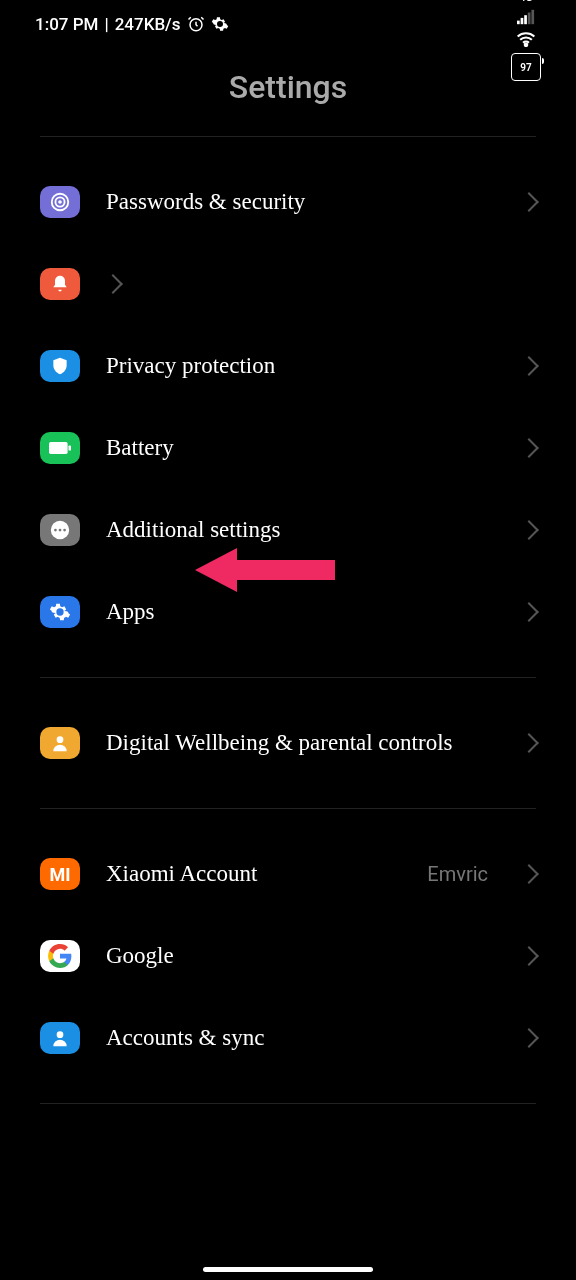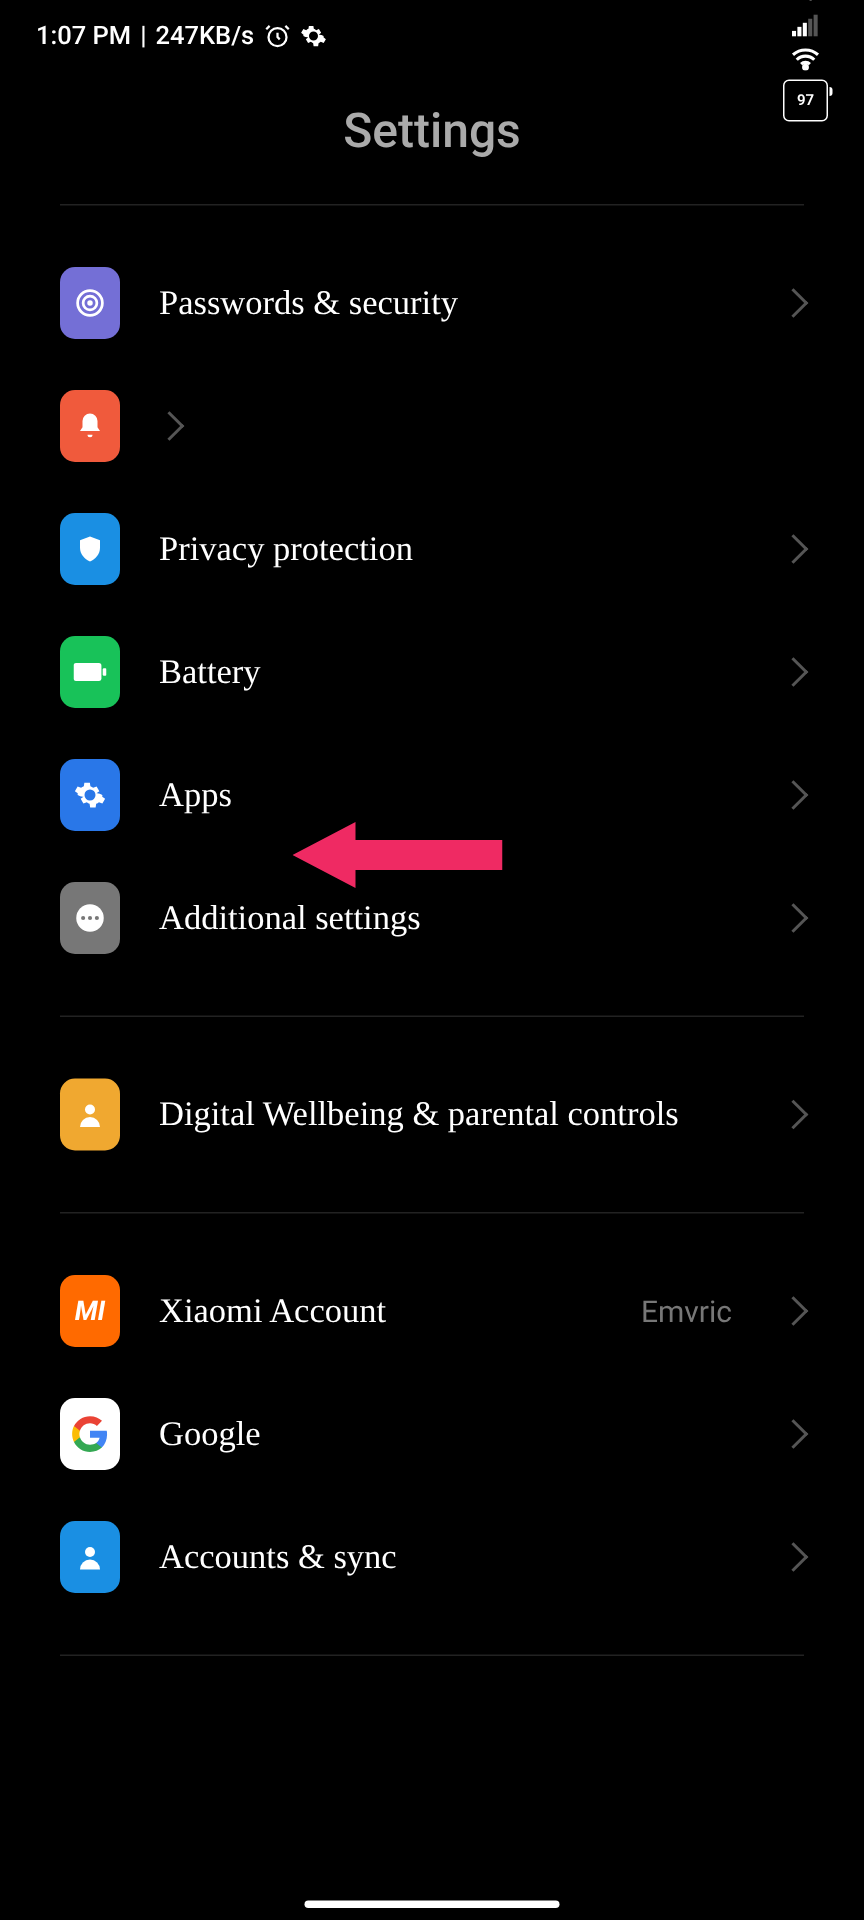--- a/index.html
+++ b/index.html
@@ -13,21 +13,21 @@
       background: #000;
       color: #fff;
       font-family: -apple-system, BlinkMacSystemFont, "Segoe UI", Roboto, sans-serif;
       overflow: hidden;
       position: relative;
     }
     .status-bar {
       display: flex;
       justify-content: space-between;
       align-items: center;
-      padding: 8px 24px;
+      padding: 8px 35px;
       height: 48px;
       font-size: 17px;
       font-weight: 500;
     }
     .status-left {
       display: flex;
       align-items: center;
       gap: 6px;
     }
     .status-right {
@@ -90,29 +90,28 @@
     .item {
       display: flex;
       align-items: center;
       padding: 14px 40px;
       gap: 26px;
       cursor: pointer;
       min-height: 82px;
     }
     .icon-box {
       width: 40px;
-      height: 48px;
+      height: 32px;
       border-radius: 10px;
       flex-shrink: 0;
       display: flex;
       align-items: center;
       justify-content: center;
       font-size: 22px;
       color: #fff;
-      font-style: italic;
     }
     .item-label {
       flex: 1;
       font-size: 23px;
       font-weight: 500;
       color: #fff;
       line-height: 1.3;
       font-family: Liberation Serif, serif;
     }
     .item-value {
@@ -244,40 +243,40 @@
     <div class="icon-box bg-green">
       <svg width="22" height="14" viewBox="0 0 26 14">
           <rect x="0" y="0" width="22" height="14" rx="2" fill="#fff"></rect>
           <rect x="23" y="4" width="3" height="6" rx="1" fill="#fff"></rect>
         </svg>
     </div>
     <div class="item-label">Battery</div>
     <div class="chevron"></div>
   </div>
   <div class="item">
-    <div class="icon-box bg-blue2">
-      <svg width="22" height="22" viewBox="0 0 24 24" fill="#fff">
-          <path d="M12 8a4 4 0 100 8 4 4 0 000-8zm9 4a7 7 0 01-.1 1.2l2.1 1.6-2 3.4-2.5-1a7 7 0 01-2 1.2l-.4 2.6h-4l-.4-2.6a7 7 0 01-2-1.2l-2.5 1-2-3.4 2.1-1.6A7 7 0 013 12a7 7 0 01.1-1.2L1 9.2l2-3.4 2.5 1a7 7 0 012-1.2L7.9 3h4l.4 2.6a7 7 0 012 1.2l2.5-1 2 3.4-2.1 1.6A7 7 0 0121 12z"></path>
-        </svg>
-    </div>
-    <div class="item-label">Apps</div>
-    <div class="chevron"></div>
-  </div>
-  <div class="item">
     <div class="icon-box bg-gray">
       <svg width="22" height="22" viewBox="0 0 24 24">
           <circle cx="12" cy="12" r="10" fill="#fff"></circle>
           <circle cx="7" cy="12" r="1.5" fill="#777"></circle>
           <circle cx="12" cy="12" r="1.5" fill="#777"></circle>
           <circle cx="17" cy="12" r="1.5" fill="#777"></circle>
         </svg>
     </div>
     <div class="item-label">Additional settings</div>
     <div class="chevron"></div>
   </div>
+  <div class="item">
+    <div class="icon-box bg-blue2">
+      <svg width="22" height="22" viewBox="0 0 24 24" fill="#fff">
+          <path d="M12 8a4 4 0 100 8 4 4 0 000-8zm9 4a7 7 0 01-.1 1.2l2.1 1.6-2 3.4-2.5-1a7 7 0 01-2 1.2l-.4 2.6h-4l-.4-2.6a7 7 0 01-2-1.2l-2.5 1-2-3.4 2.1-1.6A7 7 0 013 12a7 7 0 01.1-1.2L1 9.2l2-3.4 2.5 1a7 7 0 012-1.2L7.9 3h4l.4 2.6a7 7 0 012 1.2l2.5-1 2 3.4-2.1 1.6A7 7 0 0121 12z"></path>
+        </svg>
+    </div>
+    <div class="item-label">Apps</div>
+    <div class="chevron"></div>
+  </div>
 </div>
 
 <div class="divider"></div>
 
 <div class="section">
   <div class="item">
     <div class="icon-box bg-amber">
       <svg width="20" height="20" viewBox="0 0 24 24" fill="#fff">
           <circle cx="12" cy="8" r="4"></circle>
           <path d="M4 22a8 8 0 0116 0"></path>

